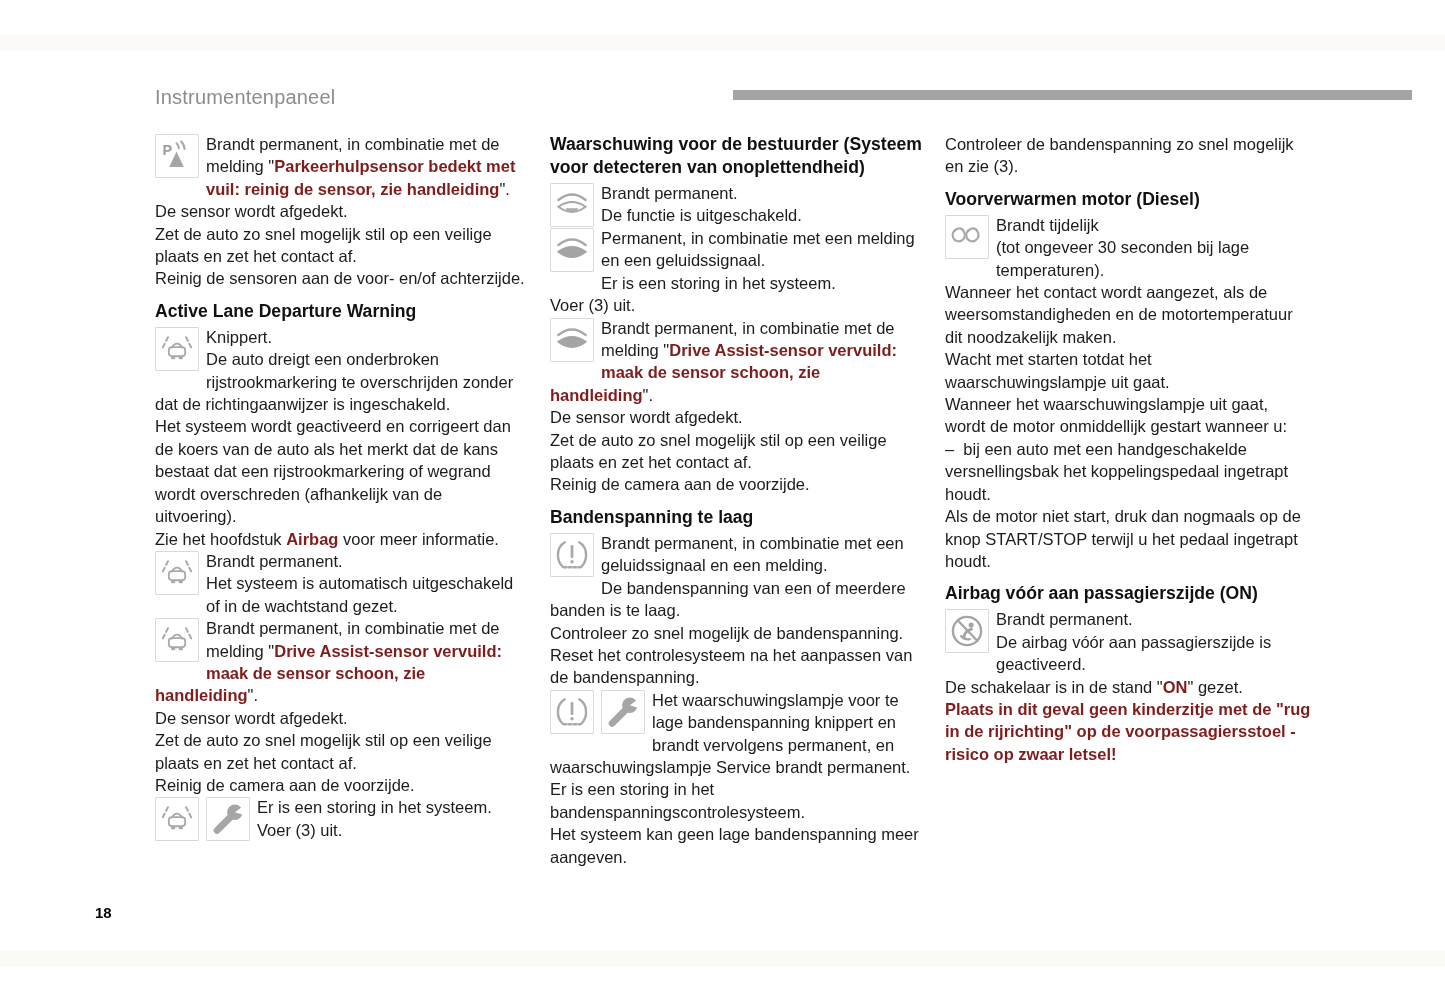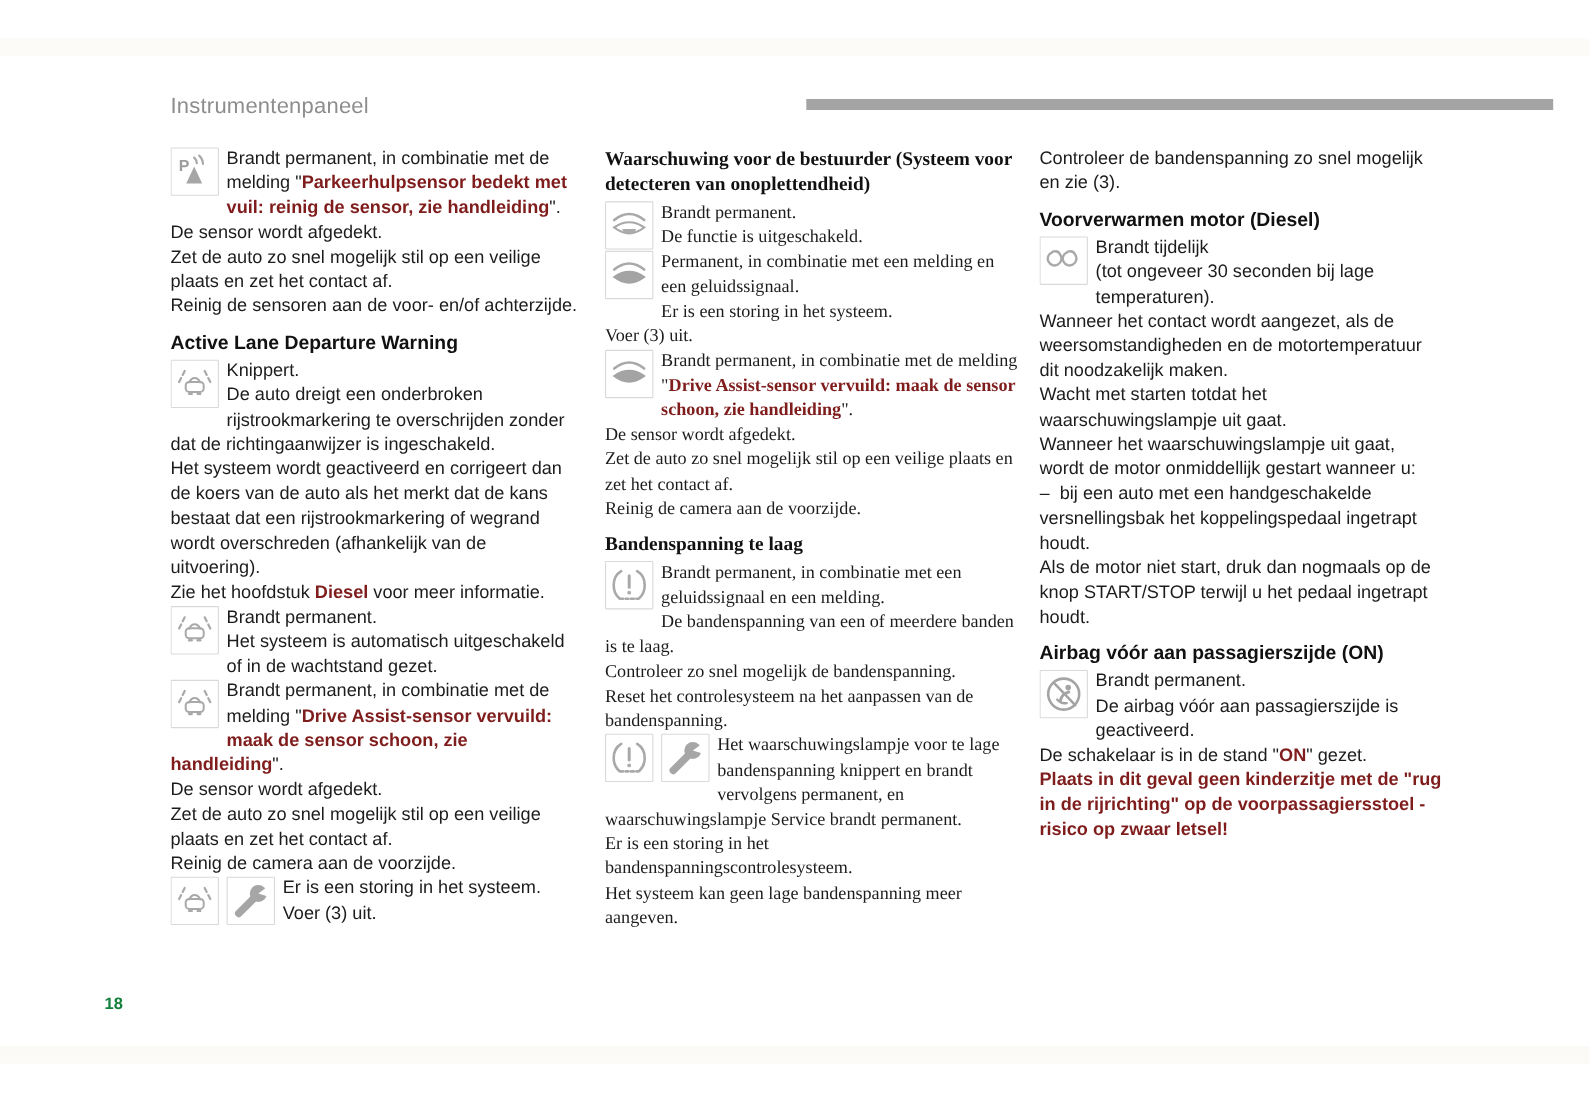--- a/index.html
+++ b/index.html
@@ -6,24 +6,24 @@
   body{
     width:1445px;height:998px;position:relative;overflow:hidden;
     background:#ffffff;
     font-family:"Liberation Sans",sans-serif;
     color:#1c1c1c;
   }
   .band-top{position:absolute;left:0;top:35px;width:1445px;height:16px;background:#fcfbf7;}
   .band-bottom{position:absolute;left:0;top:951px;width:1445px;height:16px;background:#fbfaf6;}
   .page-header{position:absolute;left:155px;top:86px;font-size:20px;color:#8d8d8d;letter-spacing:.2px;}
   .header-bar{position:absolute;left:733px;top:90px;width:679px;height:10px;background:#a4a4a4;}
-  .page-number{position:absolute;left:95px;top:904px;font-size:15px;font-weight:700;color:#15803d;}
+  .page-number{position:absolute;left:95px;top:904px;font-size:15px;font-weight:700;color:#000000;}
   .col{position:absolute;top:133px;font-size:16.5px;line-height:22.4px;}
   #col1{left:155px;width:372px;}
-  #col2{left:550px;width:376px;font-family:Liberation Serif, serif;}
+  #col2{left:550px;width:376px;}
   #col3{left:945px;width:368px;}
   .col > :first-child{margin-top:0;}
   .heading{font-weight:700;font-size:17.6px;line-height:23px;margin:10px 0 3px 0;color:#111;}
   .block{overflow:hidden;}
   .sent{margin:0;}
   .b{font-weight:700;color:#7f1d1d;}
   .iconbox{
     float:left;width:44px;height:44px;box-sizing:border-box;
     border:1px solid #d9d9d9;background:#fff;border-radius:1px;
     margin:1px 7px 0 0;display:flex;align-items:center;justify-content:center;
@@ -60,21 +60,21 @@
           <line x1="32" y1="9" x2="39" y2="23" stroke="#a9a9a9" fill="none" stroke-linecap="round" stroke-width="2.2" stroke-dasharray="4.5 3.5"></line>
           <path d="M16.5 20.5 q2 -4.5 5.5 -4.5 q3.5 0 5.5 4.5" stroke="#a9a9a9" fill="none" stroke-linecap="round" stroke-width="2"></path>
           <rect x="13" y="20" width="18" height="10" rx="3.5" stroke="#a9a9a9" fill="none" stroke-linecap="round" stroke-width="2"></rect>
           <line x1="16.5" y1="32" x2="19" y2="32" stroke="#a9a9a9" fill="none" stroke-linecap="round" stroke-width="2.4"></line>
           <line x1="25" y1="32" x2="27.5" y2="32" stroke="#a9a9a9" fill="none" stroke-linecap="round" stroke-width="2.4"></line>
         </svg>
       </span>
       <div class="sent"><span>Knippert.</span></div>
       <div class="sent"><span>De auto dreigt een onderbroken rijstrookmarkering te overschrijden zonder dat de richtingaanwijzer is ingeschakeld.</span></div>
       <div class="sent"><span>Het systeem wordt geactiveerd en corrigeert dan de koers van de auto als het merkt dat de kans bestaat dat een rijstrookmarkering of wegrand wordt overschreden (afhankelijk van de uitvoering).</span></div>
-      <div class="sent"><span>Zie het hoofdstuk </span><span class="b">Diesel</span><span> voor meer informatie.</span></div>
+      <div class="sent"><span>Zie het hoofdstuk </span><span class="b">Airbag</span><span> voor meer informatie.</span></div>
     </div>
     <div class="block">
       <span class="iconbox">
         <svg viewBox="0 0 44 44">
           <line x1="12" y1="9" x2="5" y2="23" stroke="#a9a9a9" fill="none" stroke-linecap="round" stroke-width="2.2" stroke-dasharray="4.5 3.5"></line>
           <line x1="32" y1="9" x2="39" y2="23" stroke="#a9a9a9" fill="none" stroke-linecap="round" stroke-width="2.2" stroke-dasharray="4.5 3.5"></line>
           <path d="M16.5 20.5 q2 -4.5 5.5 -4.5 q3.5 0 5.5 4.5" stroke="#a9a9a9" fill="none" stroke-linecap="round" stroke-width="2"></path>
           <rect x="13" y="20" width="18" height="10" rx="3.5" stroke="#a9a9a9" fill="none" stroke-linecap="round" stroke-width="2"></rect>
           <line x1="16.5" y1="32" x2="19" y2="32" stroke="#a9a9a9" fill="none" stroke-linecap="round" stroke-width="2.4"></line>
           <line x1="25" y1="32" x2="27.5" y2="32" stroke="#a9a9a9" fill="none" stroke-linecap="round" stroke-width="2.4"></line>

